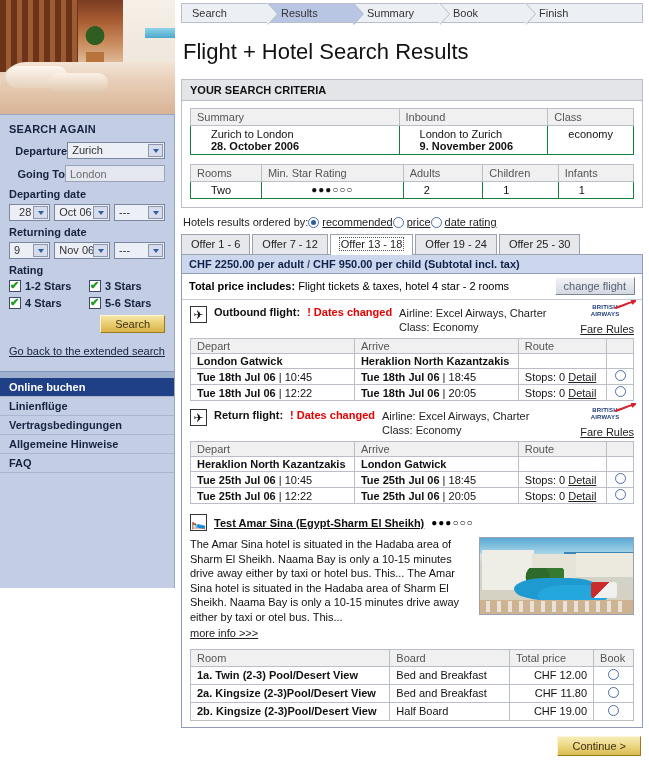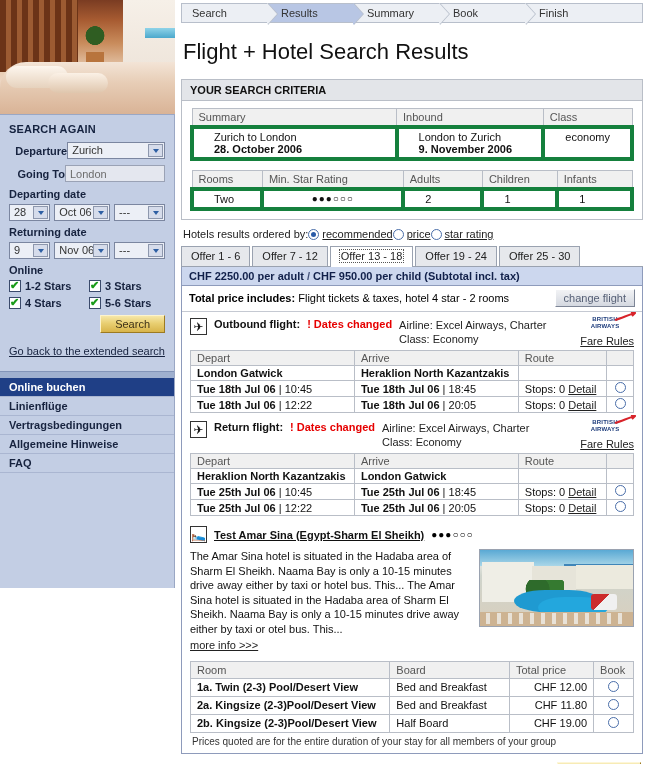--- a/index.html
+++ b/index.html
@@ -168,21 +168,21 @@
   }
   .panel-bd { padding: 7px 8px 8px 8px; }
 
   table.grid { border-collapse: collapse; width: 100%; font-size: 11px; }
   table.grid th {
     background: #f0f0f0; border: 1px solid #b9bec7;
     text-align: left; font-weight: normal; color: #555;
     padding: 2px 6px; font-size: 11px;
   }
   table.grid td {
-    border: 4px solid #15803d; padding: 2px 20px; color: #111; vertical-align: top;
+    border: 1px solid #15803d; padding: 2px 20px; color: #111; vertical-align: top;
   }
   .crit-main { font-weight: normal; }
   .crit-date { font-weight: bold; }
   .ctr { text-align: center; }
 
   .stars { letter-spacing: 1px; font-size: 10px; color: #000; }
 
   .orderby {
     display: flex; align-items: center; font-size: 11px;
     margin: 4px 0 6px 2px; color: #222;
@@ -339,21 +339,21 @@
         </div>
       </div>
 
       <div class="fld-row">
         <div class="fld-label">Going To</div>
         <input class="txtin" type="text" value="London" style="">
       </div>
 
       <div class="grp-label">Departing date</div>
       <div class="date-row">
-        <div class="sel" style="width:42px;">
+        <div class="sel" style="width:42px;text-align:right;">
           <span>28</span>
           <span class="arrow"></span>
         </div>
         <div class="sel" style="width:57px;">
           <span>Oct 06</span>
           <span class="arrow"></span>
         </div>
         <div class="sel" style="width:52px;">
           <span>---</span>
           <span class="arrow"></span>
@@ -369,21 +369,21 @@
         <div class="sel" style="width:57px;">
           <span>Nov 06</span>
           <span class="arrow"></span>
         </div>
         <div class="sel" style="width:52px;">
           <span>---</span>
           <span class="arrow"></span>
         </div>
       </div>
 
-      <div class="grp-label">Online</div>
+      <div class="grp-label">Rating</div>
       <div class="chk-grid">
         <div class="chk">
           <span class="chkbox"></span>
           <span>1-2 Stars</span>
         </div>
         <div class="chk">
           <span class="chkbox"></span>
           <span>3 Stars</span>
         </div>
         <div class="chk">
@@ -495,21 +495,21 @@
         <span class="ro">
           <span class="radio on"></span>
           <u>recommended</u>
         </span>
         <span class="ro">
           <span class="radio"></span>
           <u>price</u>
         </span>
         <span class="ro">
           <span class="radio"></span>
-          <u>star rating</u>
+          <u>date rating</u>
         </span>
       </div>
 
       <div class="tabs">
         <div class="tab"><span>Offer 1 - 6</span></div>
         <div class="tab"><span>Offer 7 - 12</span></div>
         <div class="tab active"><span>Offer 13 - 18</span></div>
         <div class="tab"><span>Offer 19 - 24</span></div>
         <div class="tab"><span>Offer 25 - 30</span></div>
       </div>
@@ -675,21 +675,20 @@
               <td class="book"><span class="circle-radio"></span></td>
             </tr>
             <tr>
               <td class="room">2b. Kingsize (2-3)Pool/Desert View</td>
               <td>Half Board</td>
               <td class="price">CHF 19.00</td>
               <td class="book"><span class="circle-radio"></span></td>
             </tr>
           </tbody>
             </table>
-          <div class="rooms-note">Prices quoted are for the entire duration of your stay for all members of your group</div>
         </div>
       </div>
 
       <div class="continue-wrap">
         <span class="btn-continue">Continue &gt;</span>
       </div>
 
     </div>
   </div>
 </div>

